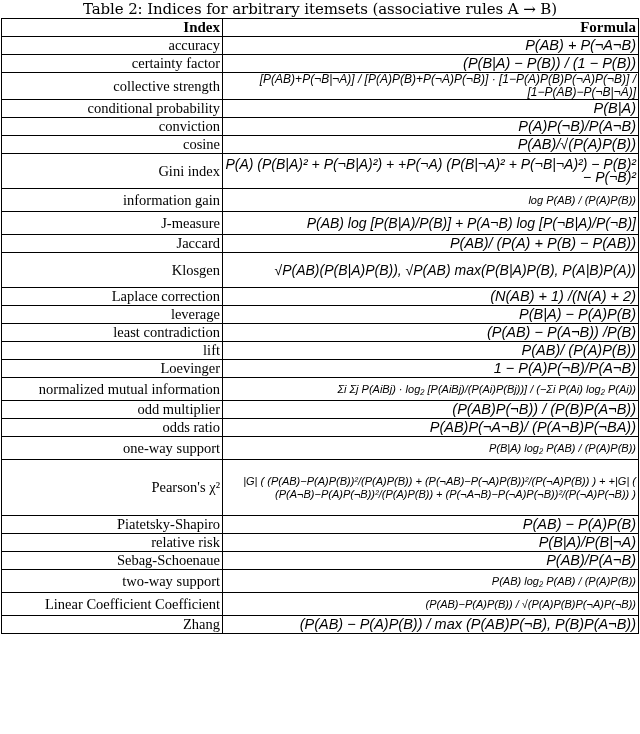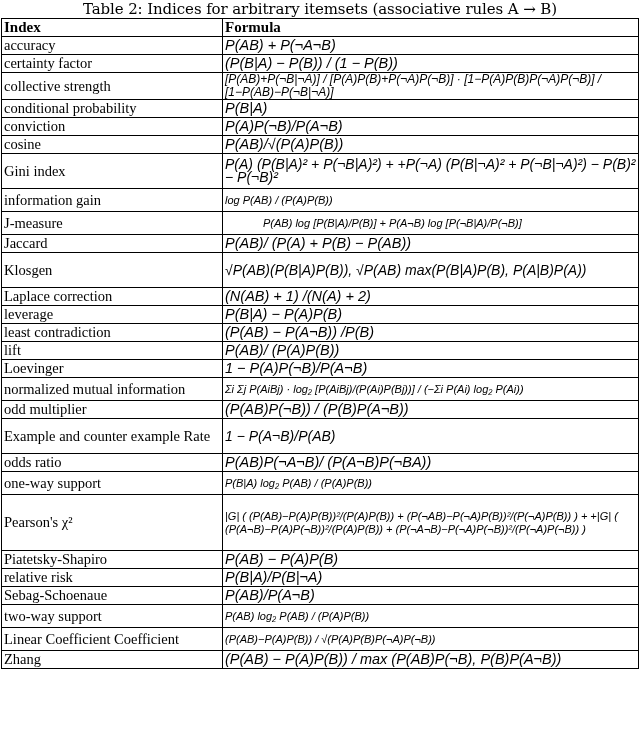--- a/index.html
+++ b/index.html
@@ -1,19 +1,19 @@
 <!DOCTYPE html>
 <html><head>
 <meta charset="utf-8">
 <style>
   html, body { margin:0; padding:0; background:#fff; }
   body { width:640px; height:734px; overflow:hidden; font-family:"DejaVu Serif", serif; color:#000; }
   .caption { text-align:center; font-size:15px; height:18px; line-height:18px; margin-top:0; white-space:nowrap; letter-spacing:-0.1px; }
   table { border-collapse:collapse; margin-left:1px; width:638px; table-layout:fixed; }
-  td { border:1.5px solid #000; padding:0 2px; font-size:13px; vertical-align:middle; white-space:nowrap; overflow:hidden; line-height:15px; }
+  td { border:1.5px solid #000; padding:0 2px; font-size:13px; vertical-align:middle; white-space:nowrap; overflow:hidden; line-height:15px;text-align:right; }
   td.idx { width:216px; font-family:"Liberation Serif", serif; font-size:14.5px; }
   td.fx { font-family:Liberation Sans, sans-serif; font-style:italic; font-size:14.5px; }
   tr.head td { font-weight:bold; font-style:normal; font-family:"Liberation Serif", serif; font-size:15px; }
   tr.r1 td { height:17px; }
   tr.r2 td { height:34px; }
   tr.rf td { height:22px; }
   tr.rp td { height:55px; }
 </style>
 </head>
 <body>
@@ -52,21 +52,21 @@
       <tr class="r2">
         <td class="idx">Gini index</td>
         <td class="fx" style="white-space: normal; font-size: 14px; line-height: 13px;">P(A) (P(B|A)² + P(¬B|A)²) + +P(¬A) (P(B|¬A)² + P(¬B|¬A)²) − P(B)² − P(¬B)²</td>
       </tr>
       <tr class="rf">
         <td class="idx">information gain</td>
         <td class="fx" style="white-space: normal; font-size: 11px; line-height: 13px;">log P(AB) / (P(A)P(B))</td>
       </tr>
       <tr class="rf">
         <td class="idx">J-measure</td>
-        <td class="fx" style="white-space: normal; font-size: 11px; line-height: 13px; padding-left: 40px;">P(AB) log [P(B|A)/P(B)] + P(A¬B) log [P(¬B|A)/P(¬B)]</td>
+        <td class="fx" style="white-space: normal; font-size: 14px; line-height: 13px; padding-left: 40px;">P(AB) log [P(B|A)/P(B)] + P(A¬B) log [P(¬B|A)/P(¬B)]</td>
       </tr>
       <tr class="r1">
         <td class="idx">Jaccard</td>
         <td class="fx">P(AB)/ (P(A) + P(B) − P(AB))</td>
       </tr>
       <tr class="r2">
         <td class="idx">Klosgen</td>
         <td class="fx" style="white-space: normal; font-size: 14px; line-height: 13px;">√P(AB)(P(B|A)P(B)), √P(AB) max(P(B|A)P(B), P(A|B)P(A))</td>
       </tr>
       <tr class="r1">
@@ -89,24 +89,20 @@
         <td class="idx">Loevinger</td>
         <td class="fx">1 − P(A)P(¬B)/P(A¬B)</td>
       </tr>
       <tr class="rf">
         <td class="idx">normalized mutual information</td>
         <td class="fx" style="white-space: normal; font-size: 11px; line-height: 13px;">Σi Σj P(AiBj) · log₂ [P(AiBj)/(P(Ai)P(Bj))] / (−Σi P(Ai) log₂ P(Ai))</td>
       </tr>
       <tr class="r1">
         <td class="idx">odd multiplier</td>
         <td class="fx">(P(AB)P(¬B)) / (P(B)P(A¬B))</td>
-      </tr>
-      <tr class="r2">
-        <td class="idx" style="white-space: normal;">Example and counter example Rate</td>
-        <td class="fx" style="white-space: normal; font-size: 14px; line-height: 13px;">1 − P(A¬B)/P(AB)</td>
       </tr>
       <tr class="r1">
         <td class="idx">odds ratio</td>
         <td class="fx">P(AB)P(¬A¬B)/ (P(A¬B)P(¬BA))</td>
       </tr>
       <tr class="rf">
         <td class="idx">one-way support</td>
         <td class="fx" style="white-space: normal; font-size: 11px; line-height: 13px;">P(B|A) log₂ P(AB) / (P(A)P(B))</td>
       </tr>
       <tr class="rp">

